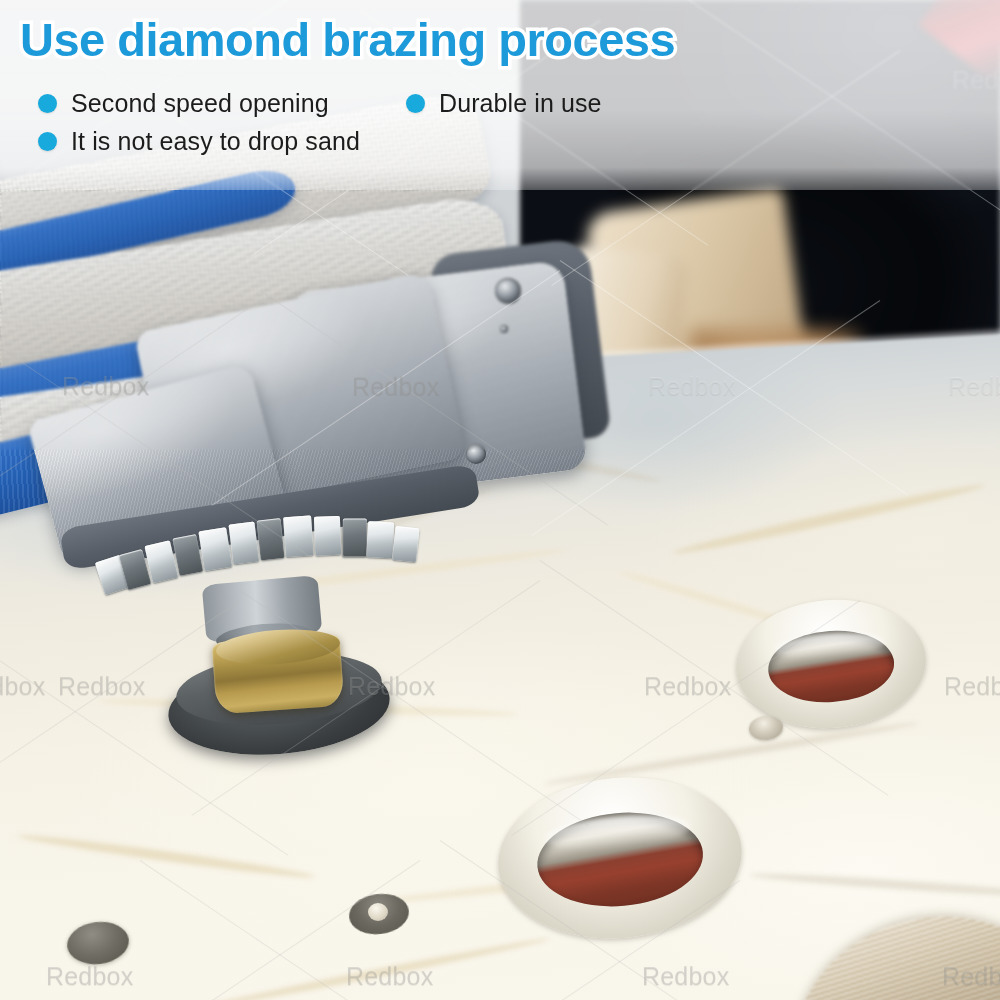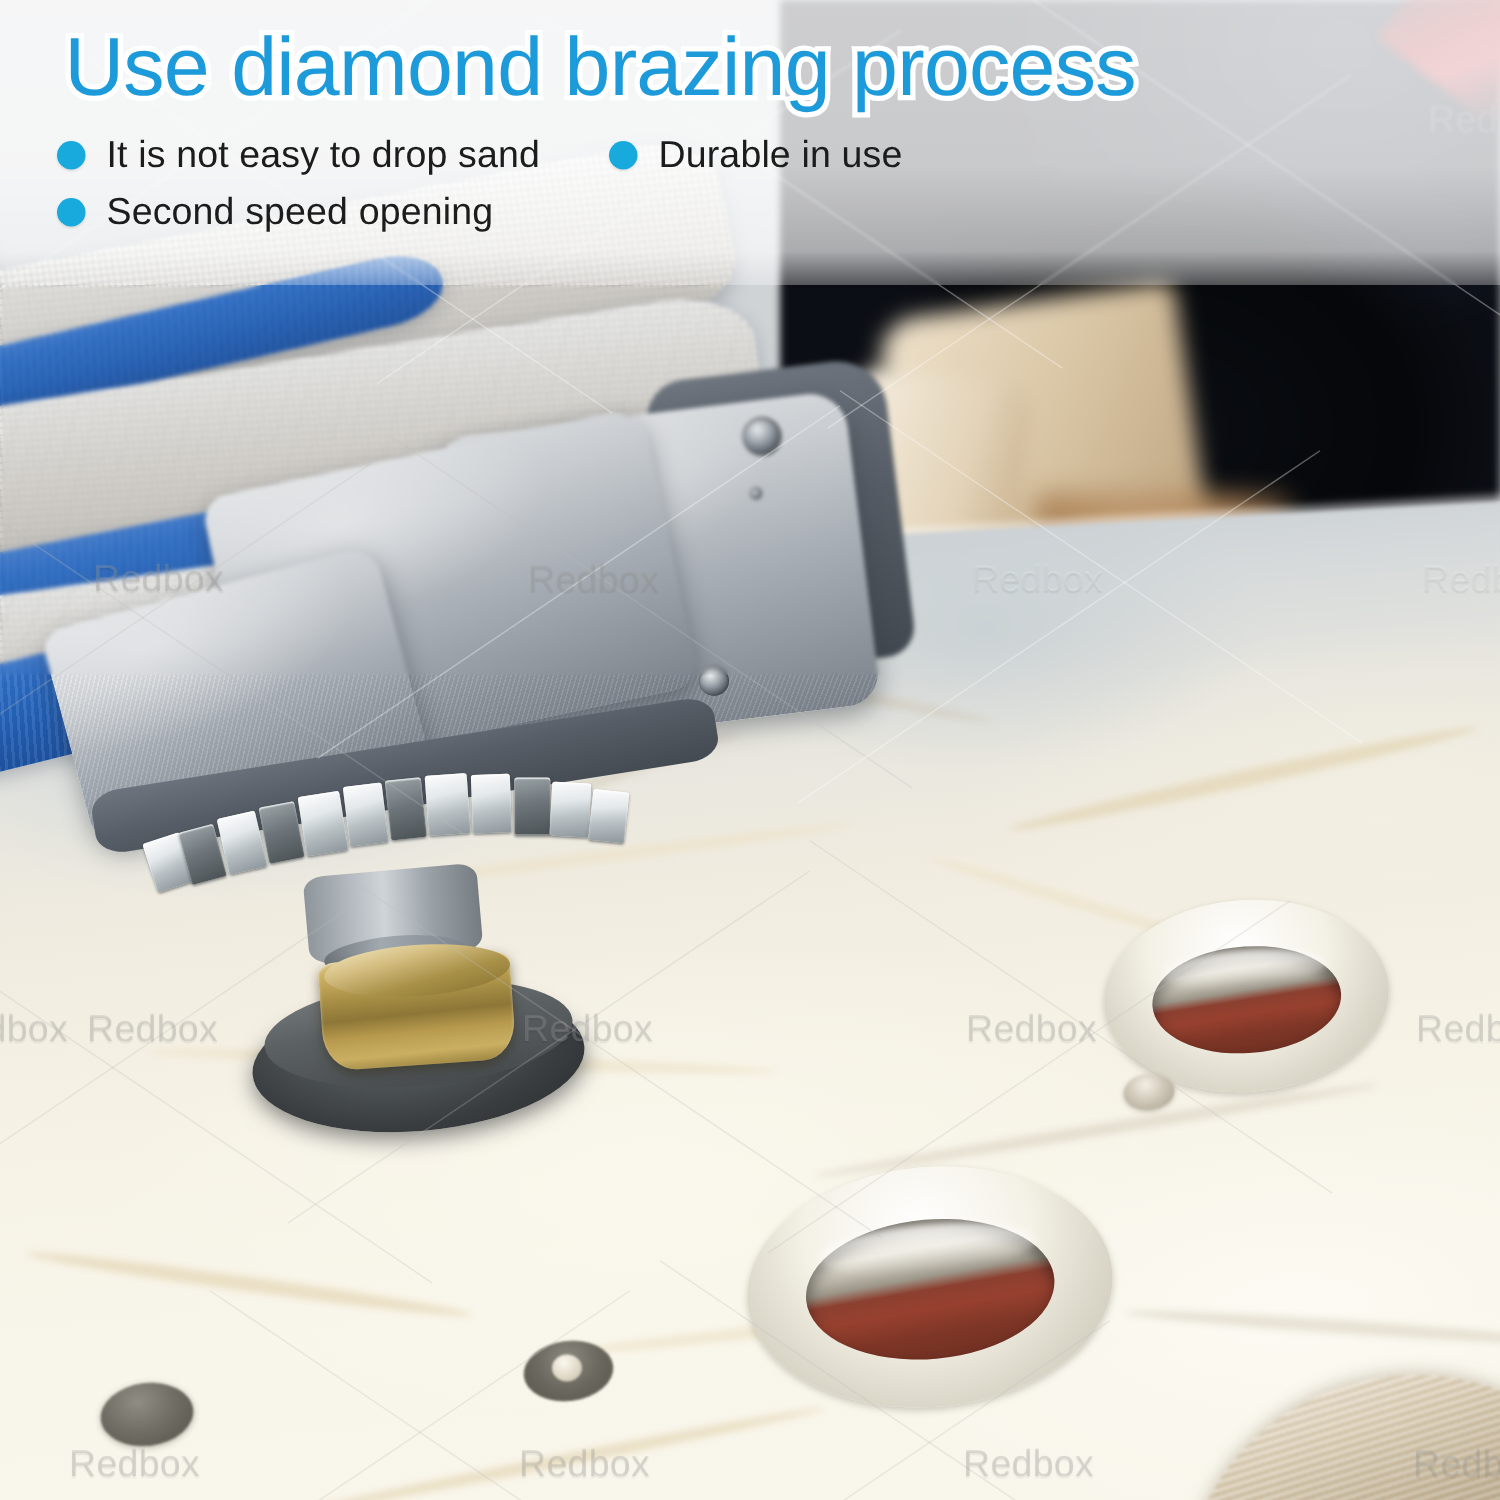--- a/index.html
+++ b/index.html
@@ -227,23 +227,23 @@
   .xline.dim{ background:rgba(190,190,185,.28); }
 
   
   .banner{
     position:absolute; left:0; top:0; width:1000px; height:190px;
     background:linear-gradient(180deg, rgba(255,255,255,.80) 0%, rgba(255,255,255,.78) 58%, rgba(255,255,255,.66) 88%, rgba(255,255,255,.30) 100%);
     backdrop-filter:blur(1px);
   }
 
   .title{
-    position:absolute; left:43px; top:12px;
+    position:absolute; left:20px; top:12px;
     font-family:"Liberation Sans Narrow","Liberation Sans", sans-serif;
-    font-size:55px; font-weight:normal;
+    font-size:47px; font-weight:bold;
     letter-spacing:-0.5px;
     color:#1d9ad9;
     -webkit-text-stroke:7px #ffffff;
     paint-order:stroke fill;
     white-space:nowrap;
   }
 
   .bullets{
     position:absolute; left:0; top:84px; width:1000px; height:90px;
   }
@@ -441,25 +441,25 @@
 
   <div class="banner">
 
     <div class="title">Use diamond brazing process</div>
 
     <div class="bullets">
 
       <div class="bcol left">
         <div class="brow">
           <span class="dot"></span>
-          <span class="btext">It is not easy to drop sand</span>
+          <span class="btext">Second speed opening</span>
         </div>
         <div class="brow">
           <span class="dot"></span>
-          <span class="btext">Second speed opening</span>
+          <span class="btext">It is not easy to drop sand</span>
         </div>
       </div>
 
       <div class="bcol right">
         <div class="brow">
           <span class="dot"></span>
           <span class="btext">Durable in use</span>
         </div>
       </div>
 

